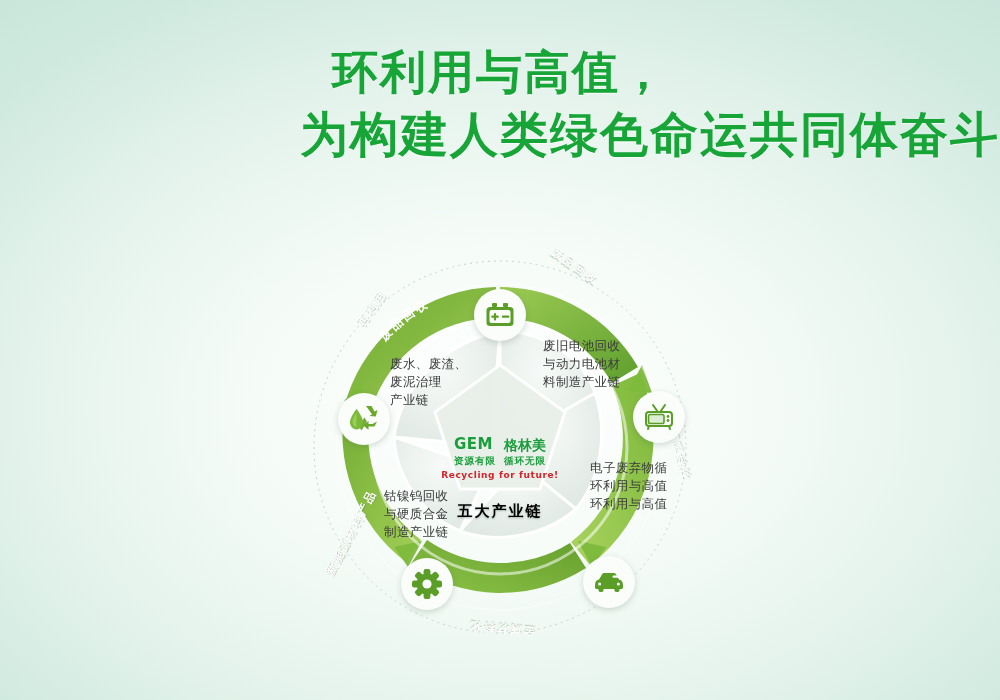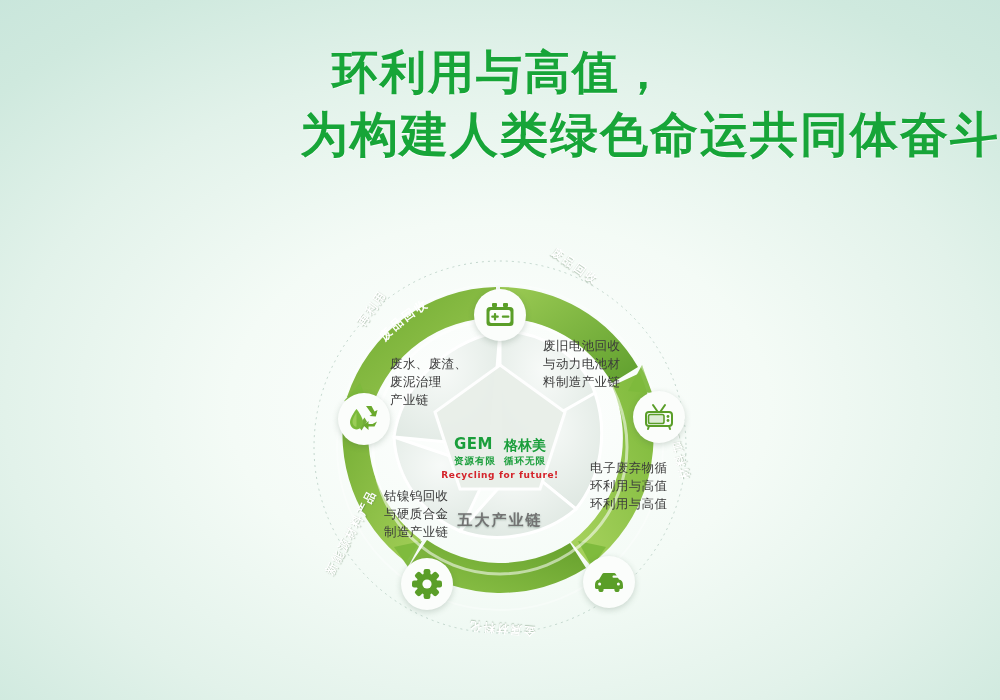--- a/index.html
+++ b/index.html
@@ -61,21 +61,21 @@
   .gem{
     font-family:"DejaVu Sans","Liberation Sans",sans-serif;
     font-weight:bold;font-size:15px;color:#1a9e3b;letter-spacing:.5px;
     line-height:1;
   }
   .cnname{font-size:14px;font-weight:bold;color:#1a9e3b;line-height:1;}
   .slogan{font-size:9.5px;color:#1a9e3b;font-weight:bold;letter-spacing:1px;margin-top:3px;}
   .slogan .sp{display:inline-block;width:8px;}
   .eng{font-size:9px;color:#d4232a;font-weight:bold;letter-spacing:.6px;margin-top:2px;}
   .fivechain{
-    margin-top:31px;font-size:15px;font-weight:bold;color:#737373;
+    margin-top:22px;font-size:15px;font-weight:bold;color:#000000;
     letter-spacing:2px;text-shadow:0 1px 2px rgba(80,110,95,.45);
   }
 
   
   .ringcap{
     position:absolute;color:#ffffff;font-size:11.5px;font-weight:bold;
     letter-spacing:2px;white-space:nowrap;
     text-shadow:0 1px 1px rgba(60,100,60,.35);
   }
 </style>

